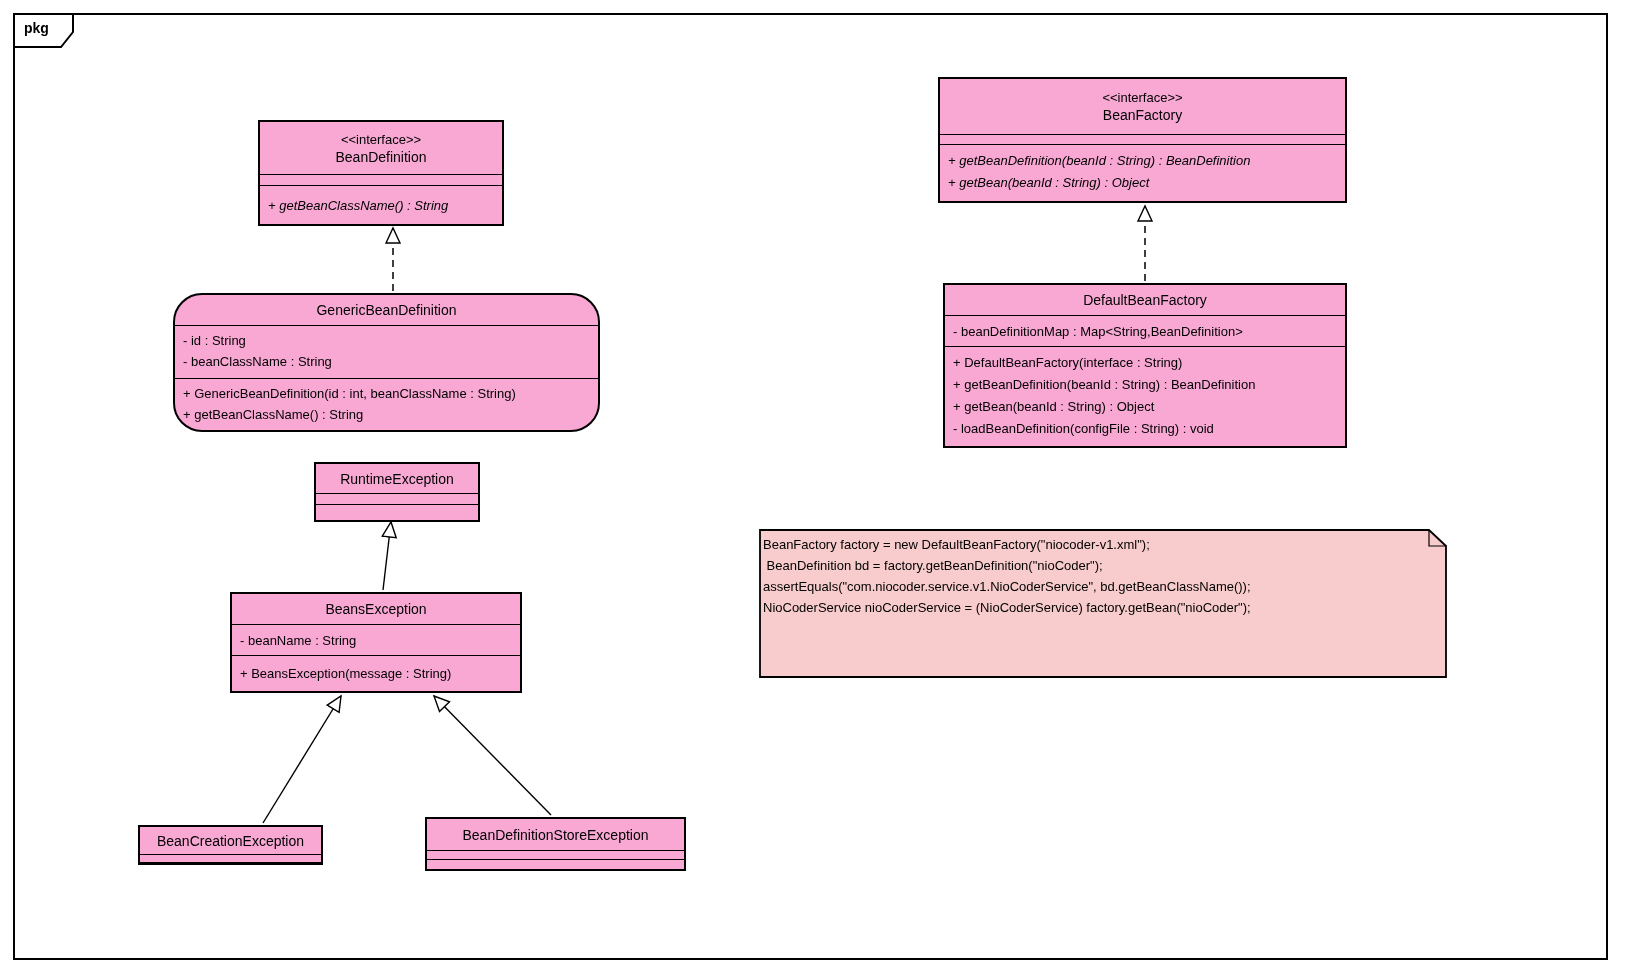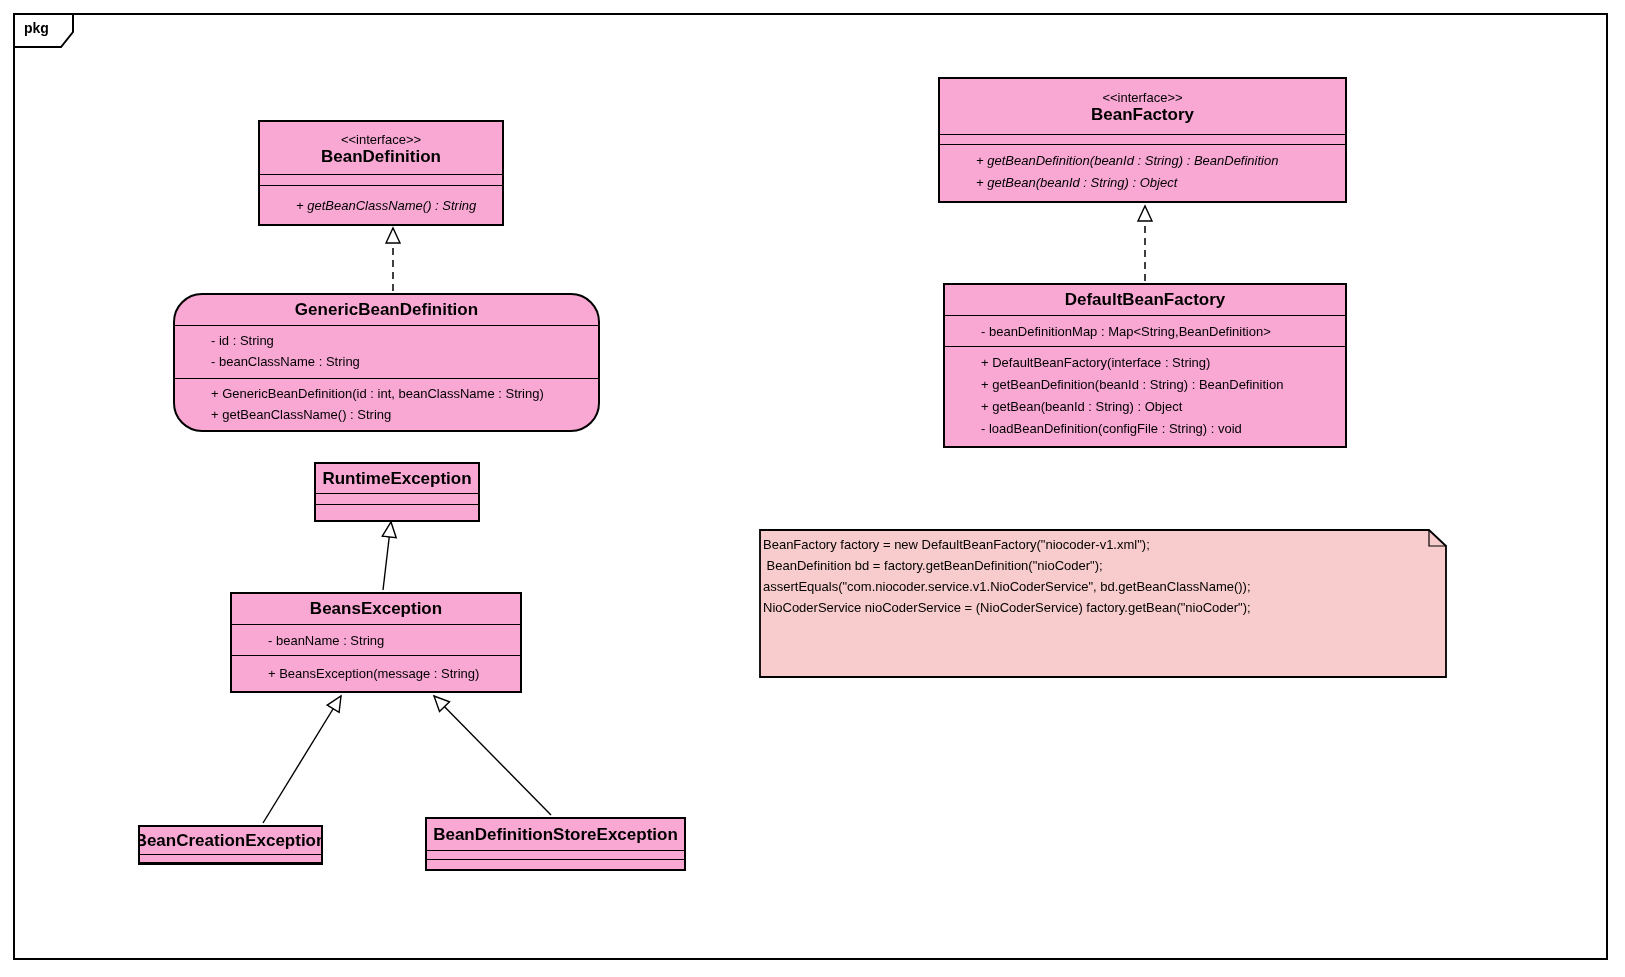--- a/index.html
+++ b/index.html
@@ -39,36 +39,35 @@
     background: #f9a8d4;
     display: flex;
     flex-direction: column;
   }
   .compartment {
     box-sizing: border-box;
     overflow: hidden;
   }
   .compartment + .compartment {
     border-top: 1px solid #000;
-    padding-left: 28px;
   }
   .compartment.grow { flex: 1; }
   .title-c {
     display: flex;
     flex-direction: column;
     align-items: center;
     justify-content: center;
   }
   .stereotype {
     font-size: 13px;
     line-height: 17px;
   }
   .cls-name {
-    font-size: 17px;
-    font-weight: bold;
+    font-size: 14px;
+    font-weight: normal;
     line-height: 18px;
   }
   .member {
     font-size: 13px;
     line-height: 21px;
     padding-left: 8px;
     white-space: pre;
   }
   .members { padding-top: 4px; }
   .members.centered {

